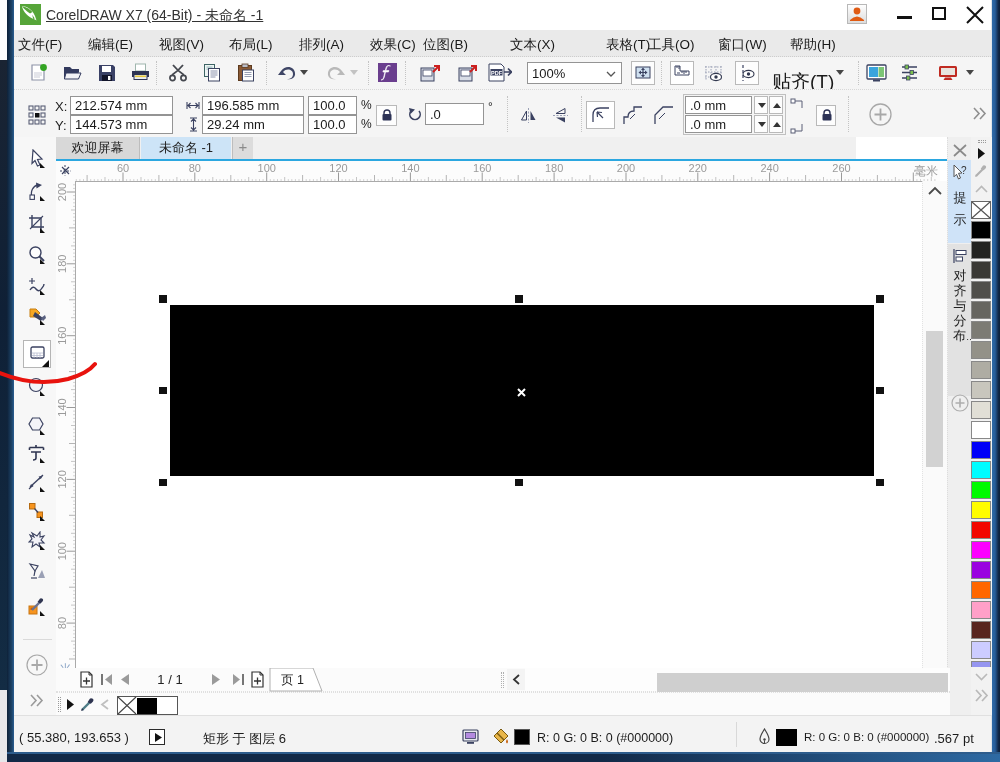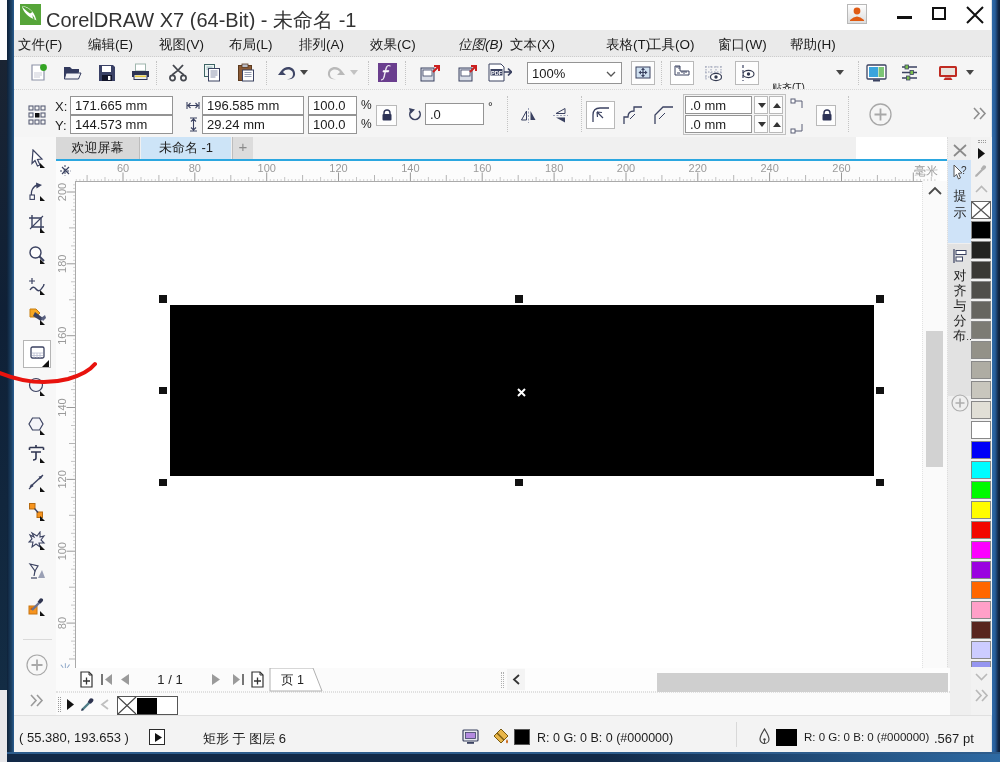--- a/index.html
+++ b/index.html
@@ -23,42 +23,42 @@
 
 <div class="abs" style="left:14px;top:0;width:977px;height:752px;background:#fff;border-top:1px solid #9a9a9a;"></div>
 
 <div class="abs" id="titlebar" style="left:14px;top:0;width:977px;height:30px;background:#fff;">
   <svg class="abs" style="left:6px;top:4px;" width="21" height="21" viewBox="0 0 21 21">
     <rect x="0" y="0" width="21" height="21" fill="#56a539"></rect>
     <path d="M2,2 C3,8 8,13 15,15.5 L16.5,16.5 L15,12 C12,5 7,2.5 2,2 Z" fill="#fff"></path>
     <path d="M2,2 C6,3 10,5 12.5,8 L10,9.5 C6.5,7 3.5,4.5 2,2 Z" fill="#56a539"></path>
     <path d="M12.2,10.8 L14.8,14.6 L13.2,14.9 Z" fill="#56a539"></path>
   </svg>
-  <div class="abs" style="left:32px;top:7px;font-size:20px;color:#333;">CorelDRAW X7 (64-Bit) - 未命名 -1</div>
+  <div class="abs" style="left:32px;top:7px;font-size:14px;color:#333;text-decoration:underline;">CorelDRAW X7 (64-Bit) - 未命名 -1</div>
   <div class="abs" style="left:833px;top:4px;width:20px;height:20px;border:1px solid #b8b8b8;background:linear-gradient(#fefefe,#dcdcdc);">
     <svg width="18" height="18" viewBox="0 0 18 18">
         <circle cx="9" cy="6" r="3.4" fill="#e05a12"></circle>
         <path d="M2,15 Q9,8 16,15 L16,16 L2,16 Z" fill="#e05a12"></path>
       </svg>
   </div>
   <div class="abs" style="left:883px;top:16px;width:15px;height:3px;background:#111;"></div>
   <div class="abs" style="left:918px;top:7px;width:14px;height:13px;border:2px solid #111;"></div>
   <svg class="abs" style="left:952px;top:6px;" width="18" height="18" viewBox="0 0 18 18">
       <path d="M1,1 L17,17 M17,1 L1,17" stroke="#111" stroke-width="2"></path>
     </svg>
 </div>
 
 <div class="abs" style="left:14px;top:30px;width:977px;height:27px;background:#eaeaea;border-bottom:1px dotted #cdcdcd;font-size:13.5px;color:#1a1a1a;">
   <span class="abs" style="left:4px;top:6px;">文件(F)</span>
   <span class="abs" style="left:74px;top:6px;">编辑(E)</span>
   <span class="abs" style="left:145px;top:6px;text-align:center;">视图(V)</span>
   <span class="abs" style="left:215px;top:6px;">布局(L)</span>
   <span class="abs" style="left:285px;top:6px;">排列(A)</span>
   <span class="abs" style="left:356px;top:6px;">效果(C)</span>
-  <span class="abs" style="left:444px;top:6px;font-style:italic;">位图(B)</span>
+  <span class="abs" style="left:409px;top:6px;">位图(B)</span>
   <span class="abs" style="left:496px;top:6px;">文本(X)</span>
   <span class="abs" style="left:592px;top:6px;">表格(T)</span>
   <span class="abs" style="left:634px;top:6px;">工具(O)</span>
   <span class="abs" style="left:704px;top:6px;">窗口(W)</span>
   <span class="abs" style="left:776px;top:6px;">帮助(H)</span>
 </div>
 
 <div class="abs" id="toolbar" style="left:14px;top:57px;width:977px;height:32px;background:#f5f5f5;">
 
   <svg class="abs" style="left:16px;top:7px;" width="18" height="18" viewBox="0 0 18 18">
@@ -181,21 +181,21 @@
     <circle cx="12" cy="12" r="1.7" fill="#33394f"></circle>
   </svg>
 
   <div class="tbtn" style="left:721px;top:4px;width:24px;height:24px;">
     <svg style="margin:2px 0 0 2px" width="18" height="18" viewBox="0 0 18 18">
       <path d="M5,1 v16" stroke="#3b4261" stroke-width="1.2" stroke-dasharray="3 2"></path>
       <ellipse cx="10.5" cy="10" rx="5.5" ry="3.6" fill="#fff" stroke="#33394f" stroke-width="1.1"></ellipse>
       <circle cx="10.5" cy="10" r="1.7" fill="#33394f"></circle>
     </svg>
   </div>
-  <div class="abs" style="left:758px;top:24px;font-size:10px;color:#1a1a1a;">贴齐(T)</div>
+  <div class="abs" style="left:758px;top:12px;font-size:19px;color:#1a1a1a;">贴齐(T)</div>
   <svg class="abs" style="left:822px;top:13px;" width="9" height="6" viewBox="0 0 9 6">
       <path d="M0,0 L8,0 L4,5 Z" fill="#464646"></path>
     </svg>
   <div class="sep" style="left:844px;top:4px;height:24px;"></div>
 
   <svg class="abs" style="left:852px;top:7px;" width="21" height="18" viewBox="0 0 21 18">
     <rect x="1" y="1" width="19" height="14" rx="1" fill="#fff" stroke="#3b4261" stroke-width="1.3"></rect>
     <rect x="3" y="3" width="9" height="10" fill="#3aa4dc"></rect>
     <rect x="12.5" y="3" width="5.5" height="10" fill="#7cc576"></rect>
     <rect x="7" y="15.5" width="7" height="2" fill="#3b4261"></rect>
@@ -228,21 +228,21 @@
       <rect x="1" y="8" width="4" height="4"></rect>
         <rect x="13" y="8" width="4" height="4"></rect>
       <rect x="1" y="15" width="4" height="4"></rect>
         <rect x="7" y="15" width="4" height="4"></rect>
         <rect x="13" y="15" width="4" height="4"></rect>
     </g>
     <rect x="7" y="8" width="4.5" height="4.5" fill="#111"></rect>
   </svg>
   <div class="abs" style="left:41px;top:9px;font-size:13px;color:#222;">X:</div>
   <div class="abs" style="left:41px;top:28px;font-size:13px;color:#222;">Y:</div>
-  <div class="abs field" style="left:56px;top:6px;width:103px;height:19px;">171.665 mm</div>
+  <div class="abs field" style="left:56px;top:6px;width:103px;height:19px;">212.574 mm</div>
   <div class="abs field" style="left:56px;top:25px;width:103px;height:19px;">144.573 mm</div>
   <svg class="abs" style="left:172px;top:11px;" width="14" height="9" viewBox="0 0 14 9">
       <path d="M1,1 v7 M13,1 v7 M2,4.5 h10 M4.5,2 L2,4.5 L4.5,7 M9.5,2 L12,4.5 L9.5,7" stroke="#3b4261" stroke-width="1.1" fill="none"></path>
     </svg>
   <svg class="abs" style="left:175px;top:27px;" width="9" height="15" viewBox="0 0 9 15">
       <path d="M1,1 h7 M1,14 h7 M4.5,2 v11 M2,4.5 L4.5,2 L7,4.5 M2,10.5 L4.5,13 L7,10.5" stroke="#3b4261" stroke-width="1.1" fill="none"></path>
     </svg>
   <div class="abs field" style="left:188px;top:6px;width:102px;height:19px;">196.585 mm</div>
   <div class="abs field" style="left:188px;top:25px;width:102px;height:19px;">29.24 mm</div>
   <div class="abs field" style="left:294px;top:6px;width:49px;height:19px;">100.0</div>
@@ -881,21 +881,21 @@
 <div class="abs" id="docker" style="left:947px;top:137px;width:24px;height:578px;background:#efefef;border-left:1px dotted #dcdcdc;">
   <svg class="abs" style="left:5px;top:7px;" width="14" height="13" viewBox="0 0 14 13">
       <path d="M1,1 L13,12 M13,1 L1,12" stroke="#8a8a8a" stroke-width="1.7" fill="none"></path>
     </svg>
 
   <div class="abs" style="left:0;top:23px;width:24px;height:83px;background:#cfe3f8;">
     <svg class="abs" style="left:3px;top:4px;" width="19" height="20" viewBox="0 0 19 20">
       <path d="M3,1 L11,9 L7.5,9.3 L9.5,14 L7.5,15 L5.5,10.3 L3,12.8 Z" fill="#fff" stroke="#555" stroke-width="1"></path>
       <text x="10" y="10" font-size="10" fill="#333" font-family="Liberation Sans">?</text>
     </svg>
-    <div class="abs" style="left:5px;top:27px;width:14px;font-size:13px;line-height:17px;color:#222;text-align:center;">提示</div>
+    <div class="abs" style="left:5px;top:27px;width:14px;font-size:13px;line-height:22px;color:#222;text-align:center;">提示</div>
   </div>
 
   <div class="abs" style="left:0;top:107px;width:24px;height:152px;background:#e2e2e2;">
     <svg class="abs" style="left:4px;top:4px;" width="17" height="16" viewBox="0 0 17 16">
       <path d="M2,1 v14" stroke="#3b4261" stroke-width="1.2"></path>
       <rect x="4" y="2.5" width="10" height="4" fill="#fff" stroke="#3b4261"></rect>
       <rect x="4" y="9" width="6.5" height="4" fill="#fff" stroke="#3b4261"></rect>
     </svg>
     <div class="abs" style="left:5px;top:24px;width:14px;font-size:13px;line-height:15px;color:#222;text-align:center;">对齐与分布<span style="font-size:9px;">…</span></div>
   </div>

